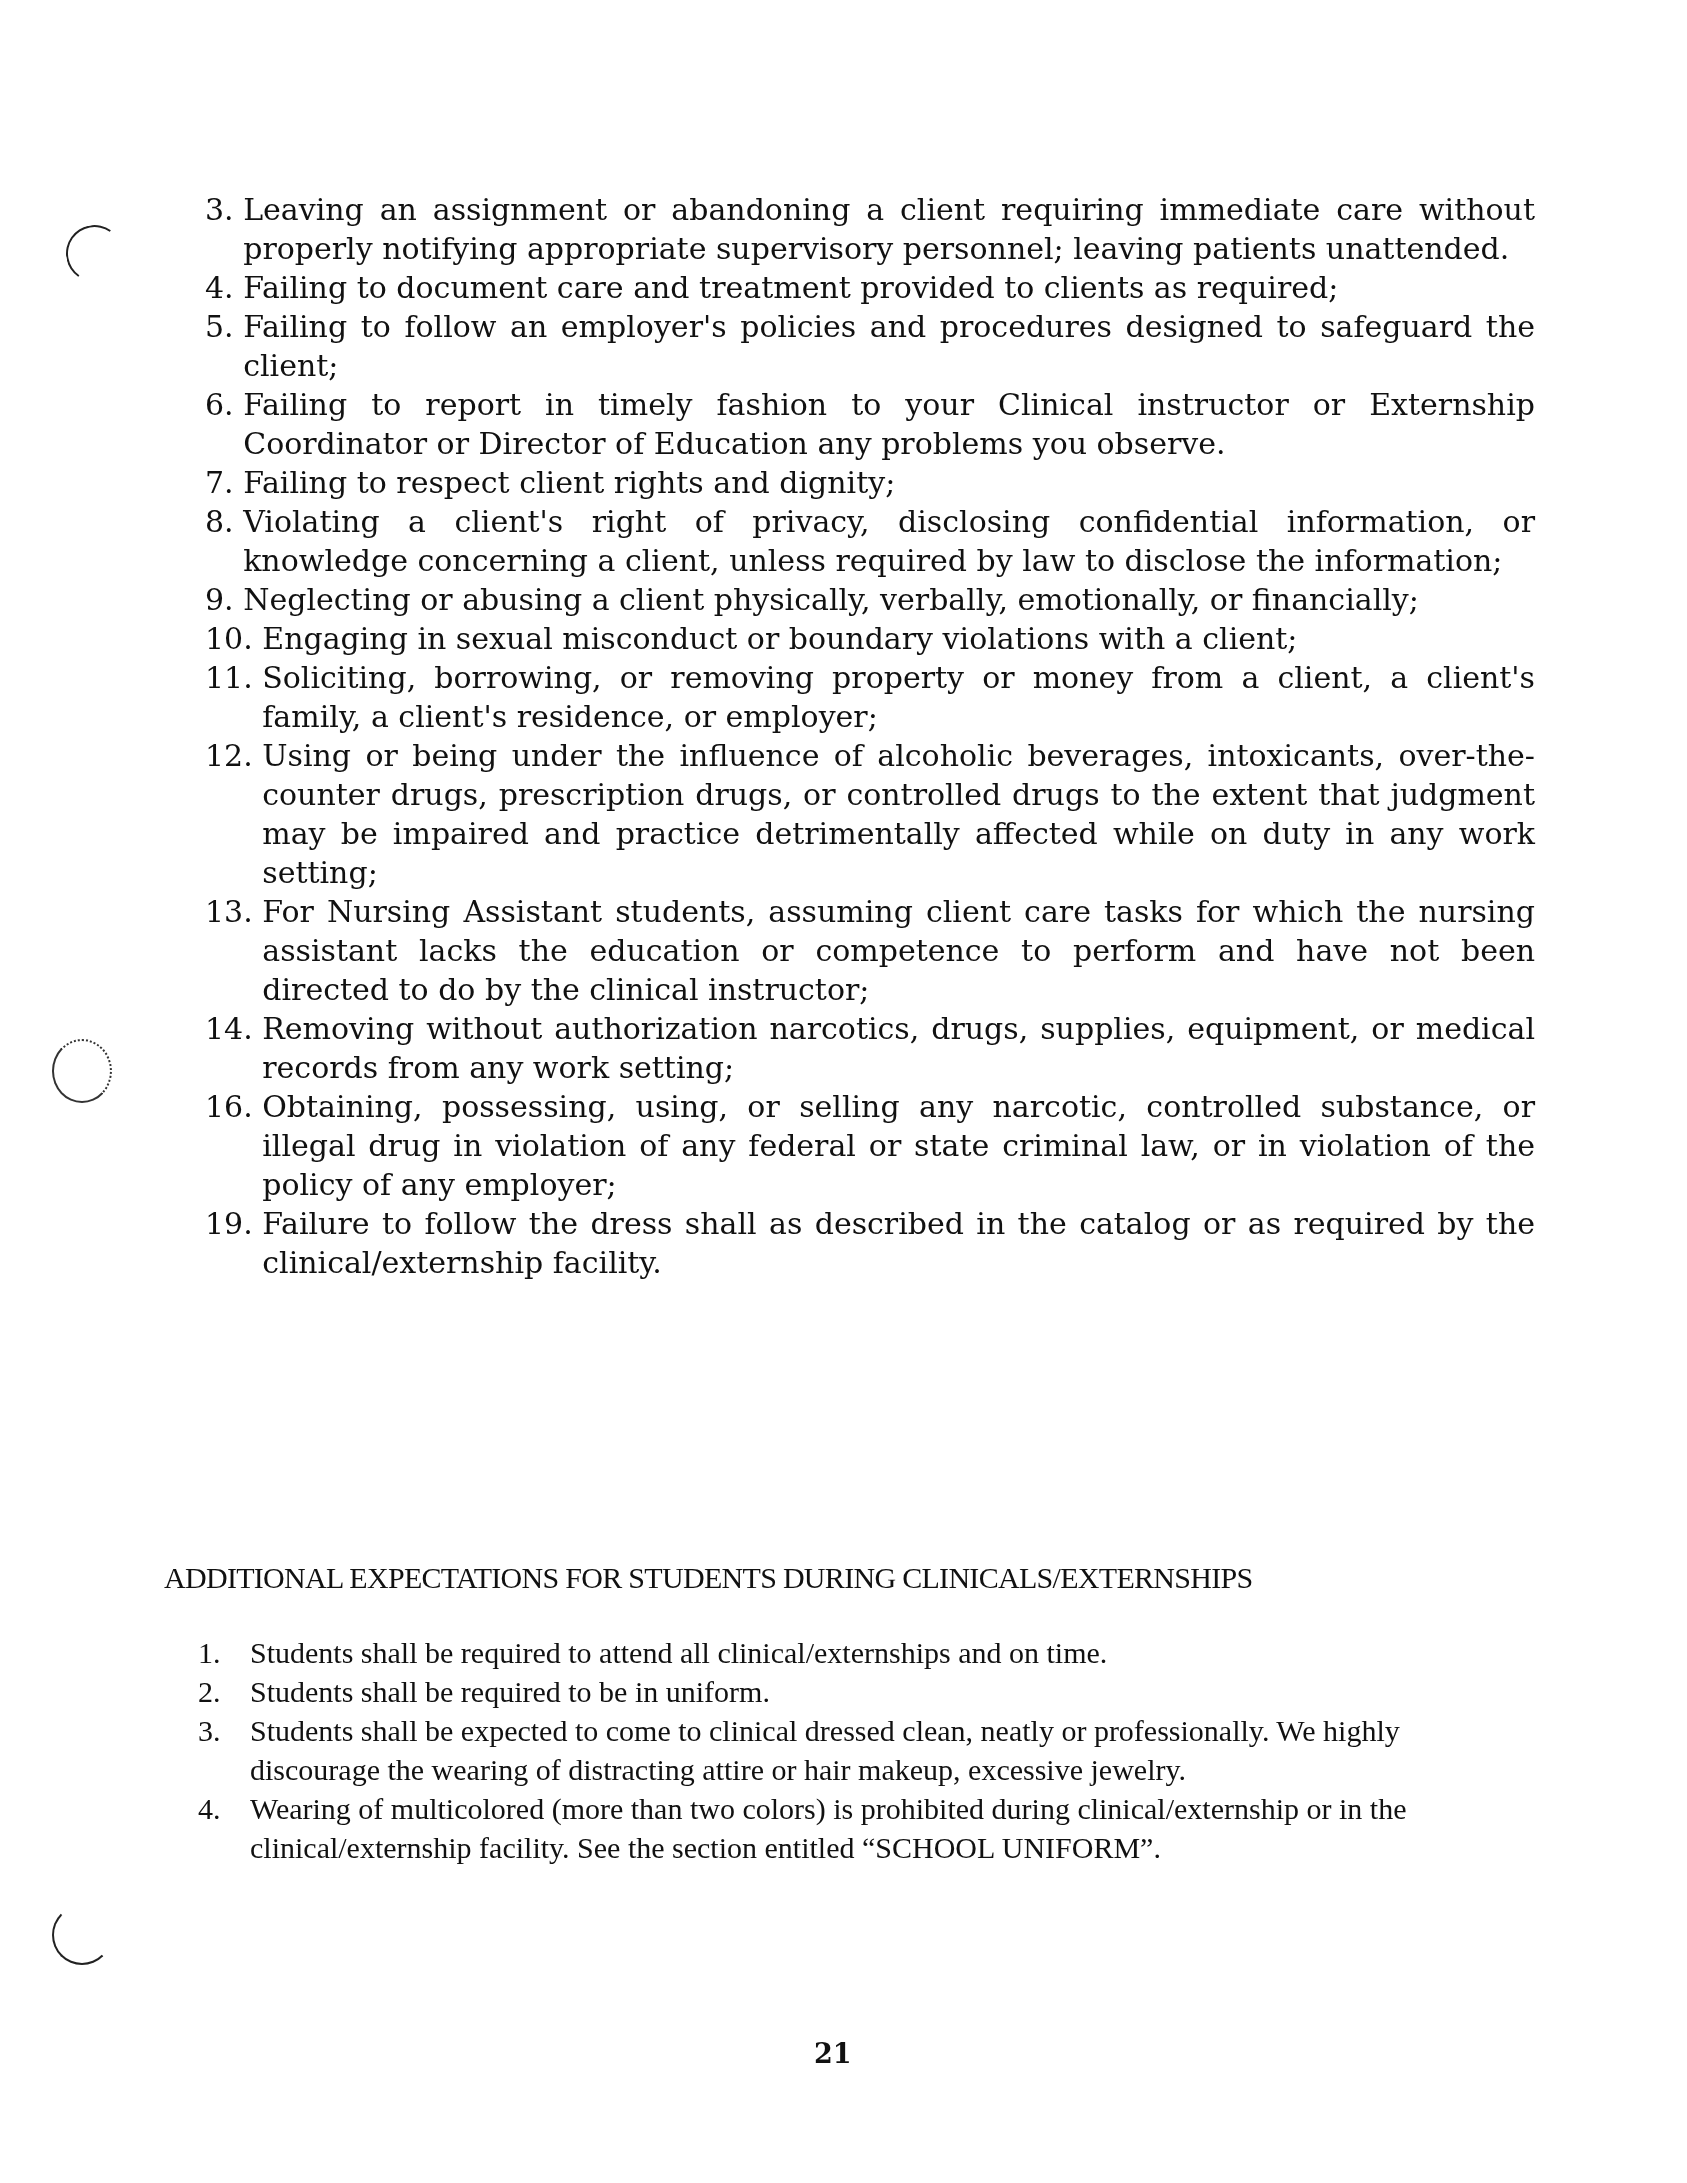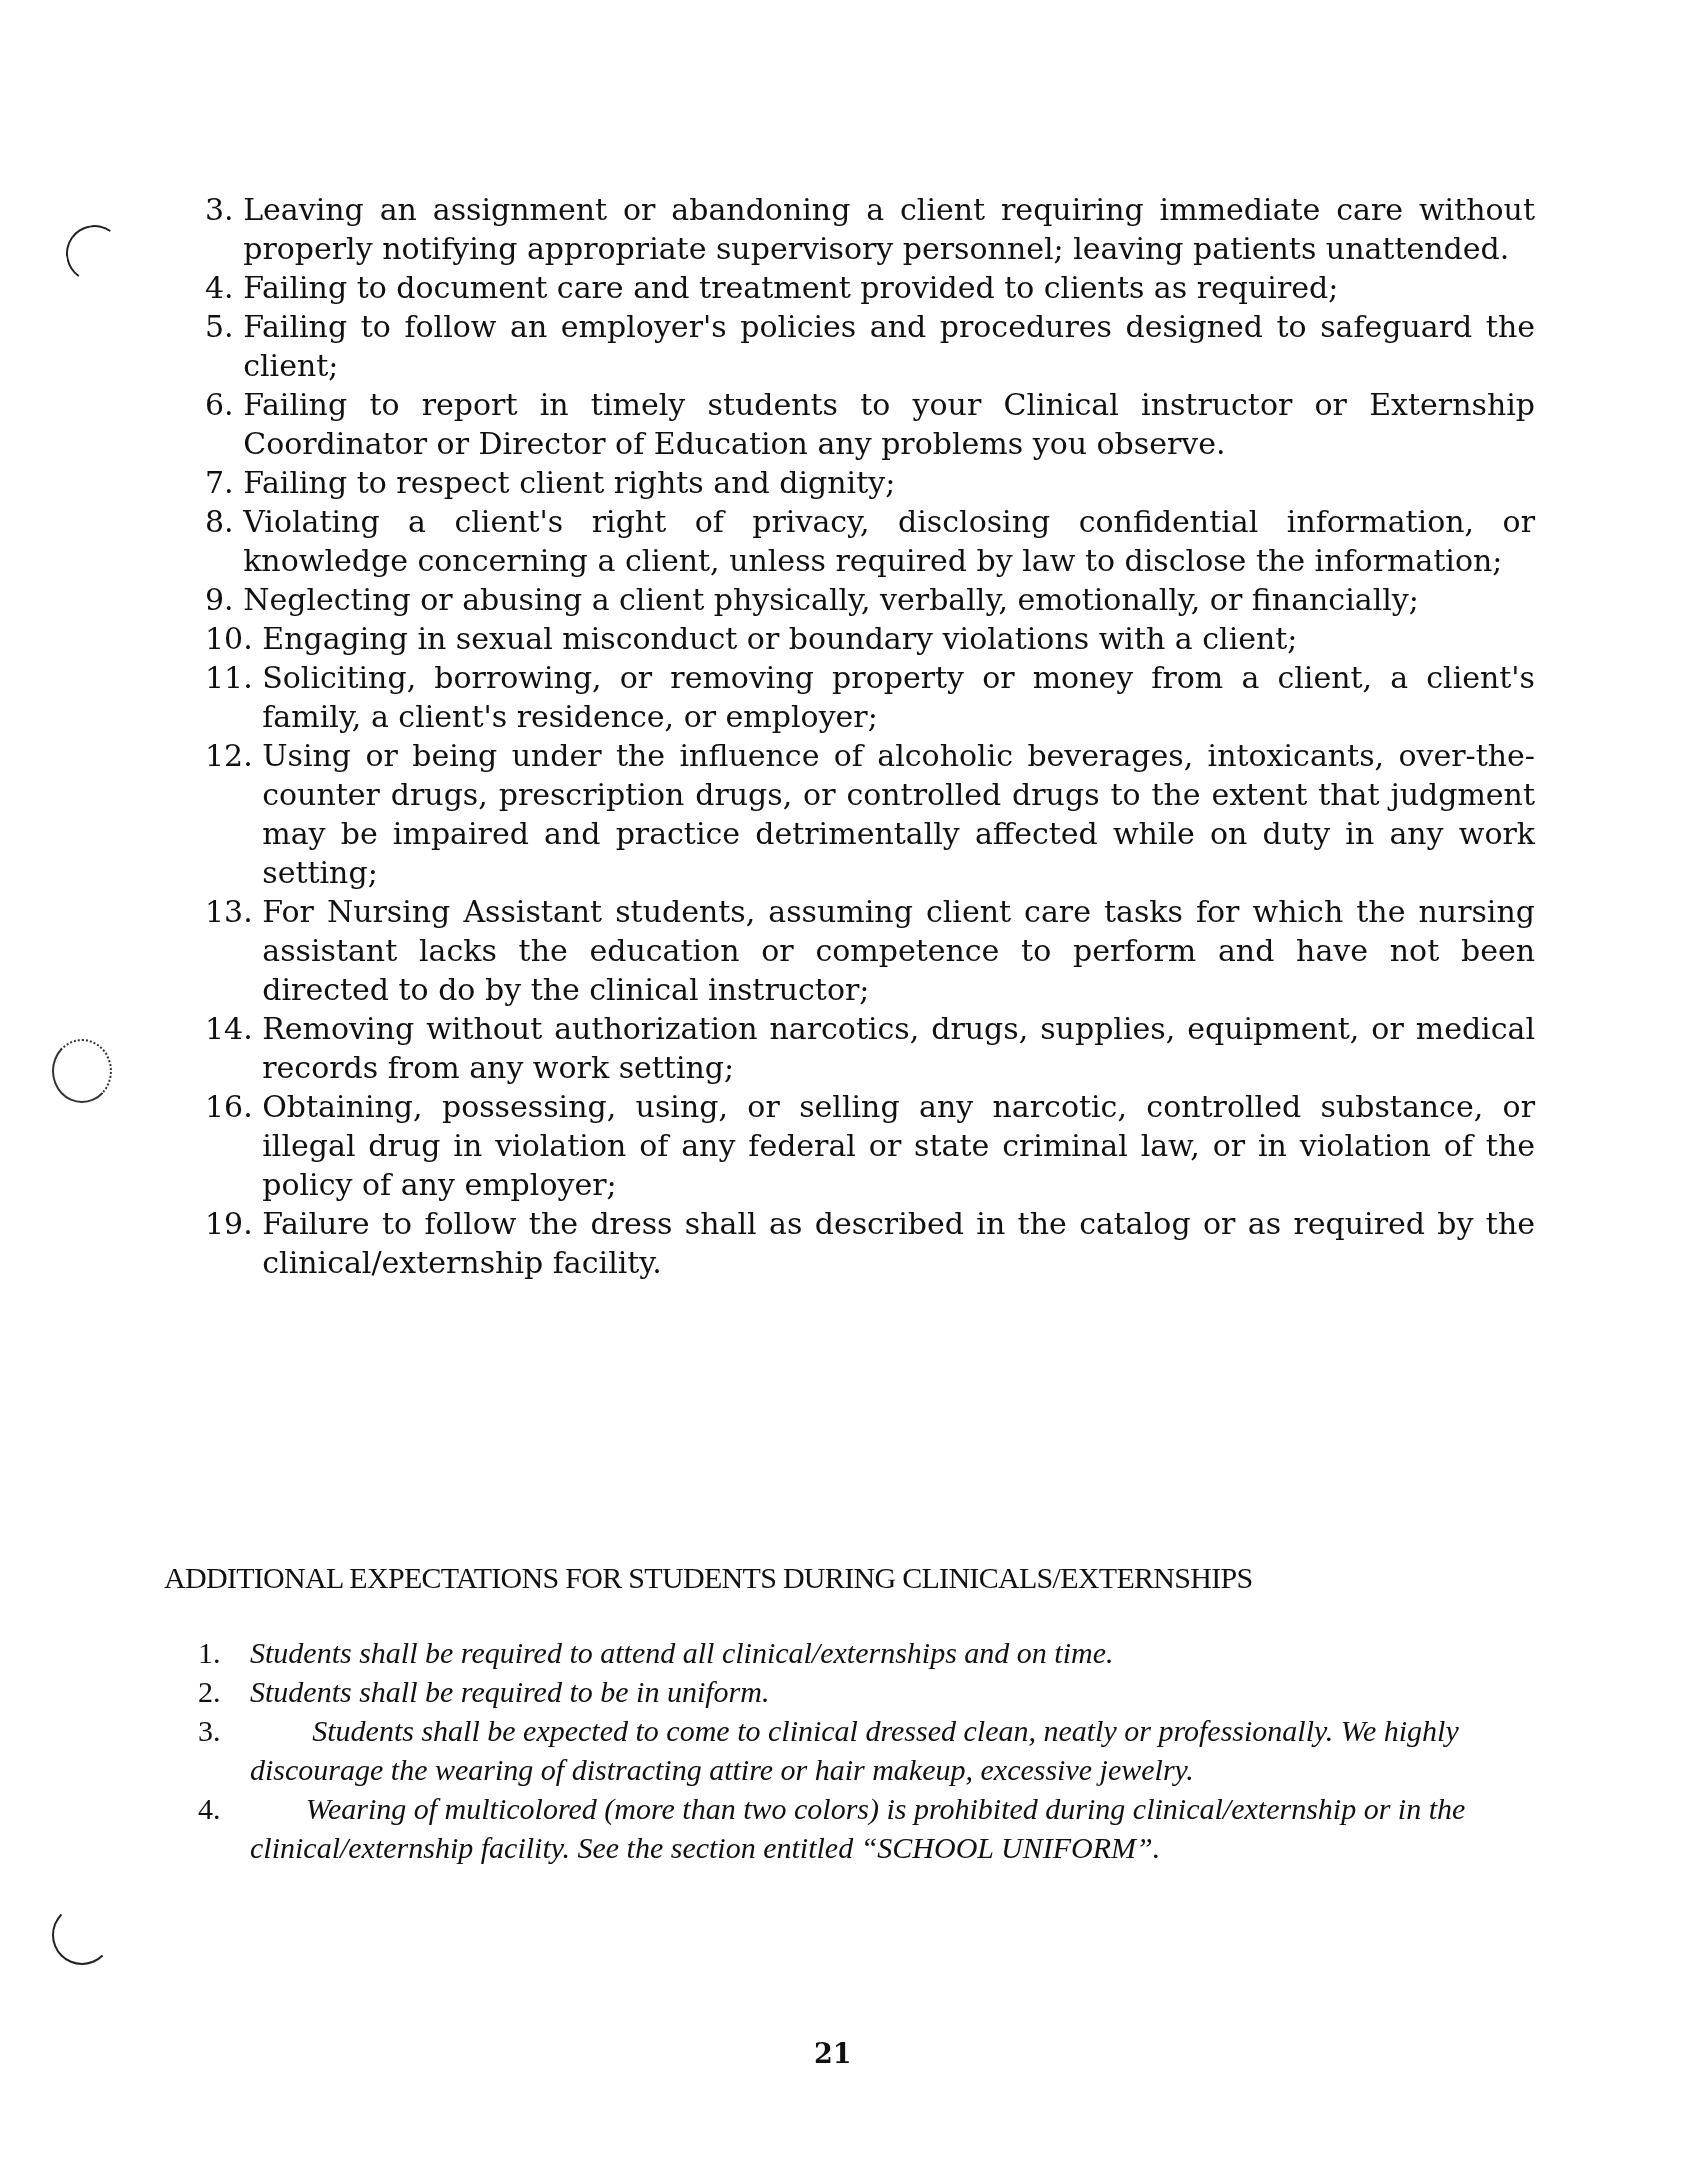--- a/index.html
+++ b/index.html
@@ -10,21 +10,21 @@
   .hole.mid { left: 52px; top: 1039px; width: 56px; height: 60px; border-color: #333; border-top-style: dotted; border-right-style: dotted; }
   .hole.bot { left: 52px; top: 1905px; width: 56px; height: 56px; border-top-color: transparent; border-right-color: transparent; }
   .list { position: absolute; left: 205px; width: 1330px; margin: 0; padding: 0; list-style: none; font-size: 30px; line-height: 39px; }
   .list.first { top: 190px; }
   .item { display: flex; text-align: justify; }
   .num { flex: 0 0 auto; white-space: pre; }
   .txt { flex: 1 1 auto; text-align: justify; text-align-last: left; }
   .heading { position: absolute; left: 164px; top: 1561px; font-size: 30px; letter-spacing: -0.7px; font-family: "Liberation Serif", serif; }
   .list.second { top: 1633px; left: 198px; width: 1323px; font-family: "Liberation Serif", serif; font-size: 30px; }
   .list.second .num { width: 52px; }
-  .list.second .txt { text-align: center; font-style: italic; }
+  .list.second .txt { text-align: left; }
   .page-number { position: absolute; left: 814px; top: 2038px; font-size: 27px; font-weight: bold; }
 </style>
 </head>
 <body>
 
 <div class="hole top"></div>
 <div class="hole mid"></div>
 <div class="hole bot"></div>
 
 <ol class="list first" id="list1">
@@ -35,21 +35,21 @@
     <li class="item">
       <span class="num">4. </span>
       <span class="txt">Failing to document care and treatment provided to clients as required;</span>
     </li>
     <li class="item">
       <span class="num">5. </span>
       <span class="txt">Failing to follow an employer's policies and procedures designed to safeguard the client;</span>
     </li>
     <li class="item">
       <span class="num">6. </span>
-      <span class="txt">Failing to report in timely students to your Clinical instructor or Externship Coordinator or Director of Education any problems you observe.</span>
+      <span class="txt">Failing to report in timely fashion to your Clinical instructor or Externship Coordinator or Director of Education any problems you observe.</span>
     </li>
     <li class="item">
       <span class="num">7. </span>
       <span class="txt">Failing to respect client rights and dignity;</span>
     </li>
     <li class="item">
       <span class="num">8. </span>
       <span class="txt">Violating a client's right of privacy, disclosing confidential information, or knowledge concerning a client, unless required by law to disclose the information;</span>
     </li>
     <li class="item">

